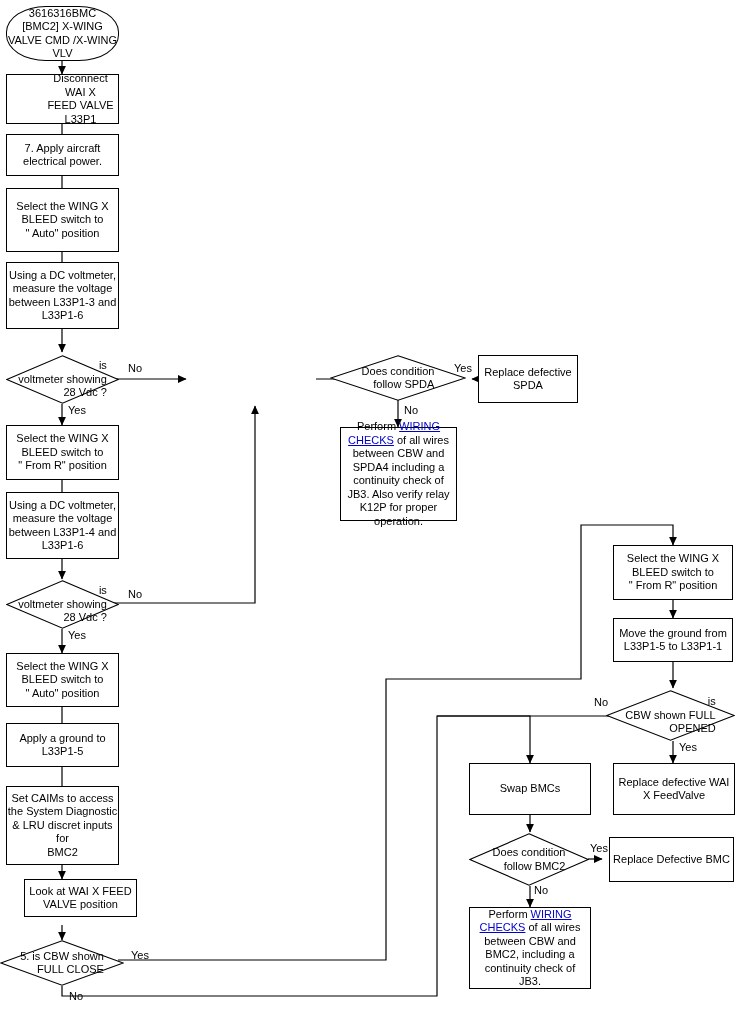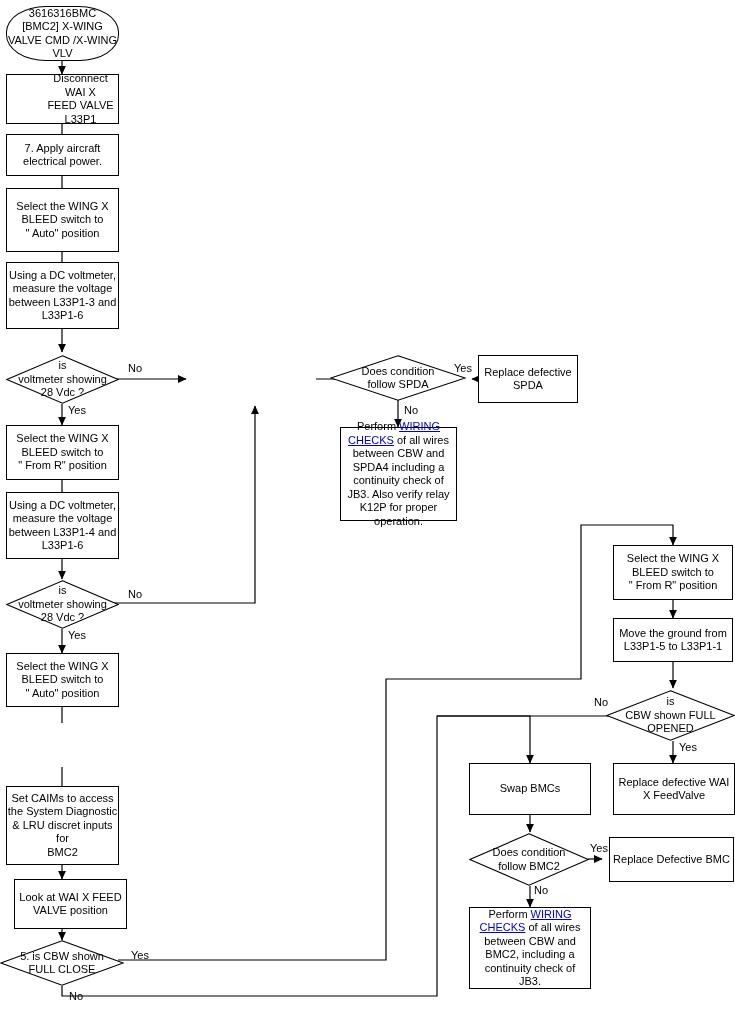--- a/index.html
+++ b/index.html
@@ -53,21 +53,21 @@
     left: 0; top: 0;
     width: 100%; height: 100%;
   }
   .diamond-label {
     position: absolute;
     left: 0; top: 0;
     width: 100%; height: 100%;
     display: flex;
     align-items: center;
     justify-content: center;
-    text-align: center;
+    text-align: right;
     font-size: 11px;
     line-height: 13.5px;
     color: #000000;
     white-space: pre-line;
   }
   .edge-label {
     position: absolute;
     font-size: 11px;
     line-height: 12px;
     color: #000000;
@@ -229,29 +229,33 @@
 voltmeter showing
 28 Vdc ?</div>
   </div>
 
   <div class="node proc" style="left:6px; top:653px; width:113px; height:54px;">
     <span class="inner-text">Select the WING X
 BLEED switch to
 " Auto" position</span>
   </div>
 
+  <div class="node proc" style="left:6px; top:723px; width:113px; height:44px;">
+    <span class="inner-text">Apply a ground  to
+L33P1-5</span>
+  </div>
 
   <div class="node proc" style="left:6px; top:786px; width:113px; height:79px;">
     <span class="inner-text">Set CAIMs to access
 the System Diagnostic
 &amp; LRU discret inputs for
 BMC2</span>
   </div>
 
-  <div class="node proc" style="left:14px; top:879px; width:113px; height:50px;">
+  <div class="node proc" style="left:24px; top:879px; width:113px; height:38px;">
     <span class="inner-text">Look at WAI X FEED
 VALVE position</span>
   </div>
 
   <div class="diamond-wrap" style="left:0px; top:940px; width:124px; height:46px;">
     <svg viewBox="0 0 124 46" preserveAspectRatio="none" xmlns="http://www.w3.org/2000/svg">
       <polygon points="62,0.8 123.2,23 62,45.2 0.8,23" fill="#fff" stroke="#000" stroke-width="1.2"></polygon>
     </svg>
     <div class="diamond-label">5. is CBW  shown
 FULL CLOSE</div>

